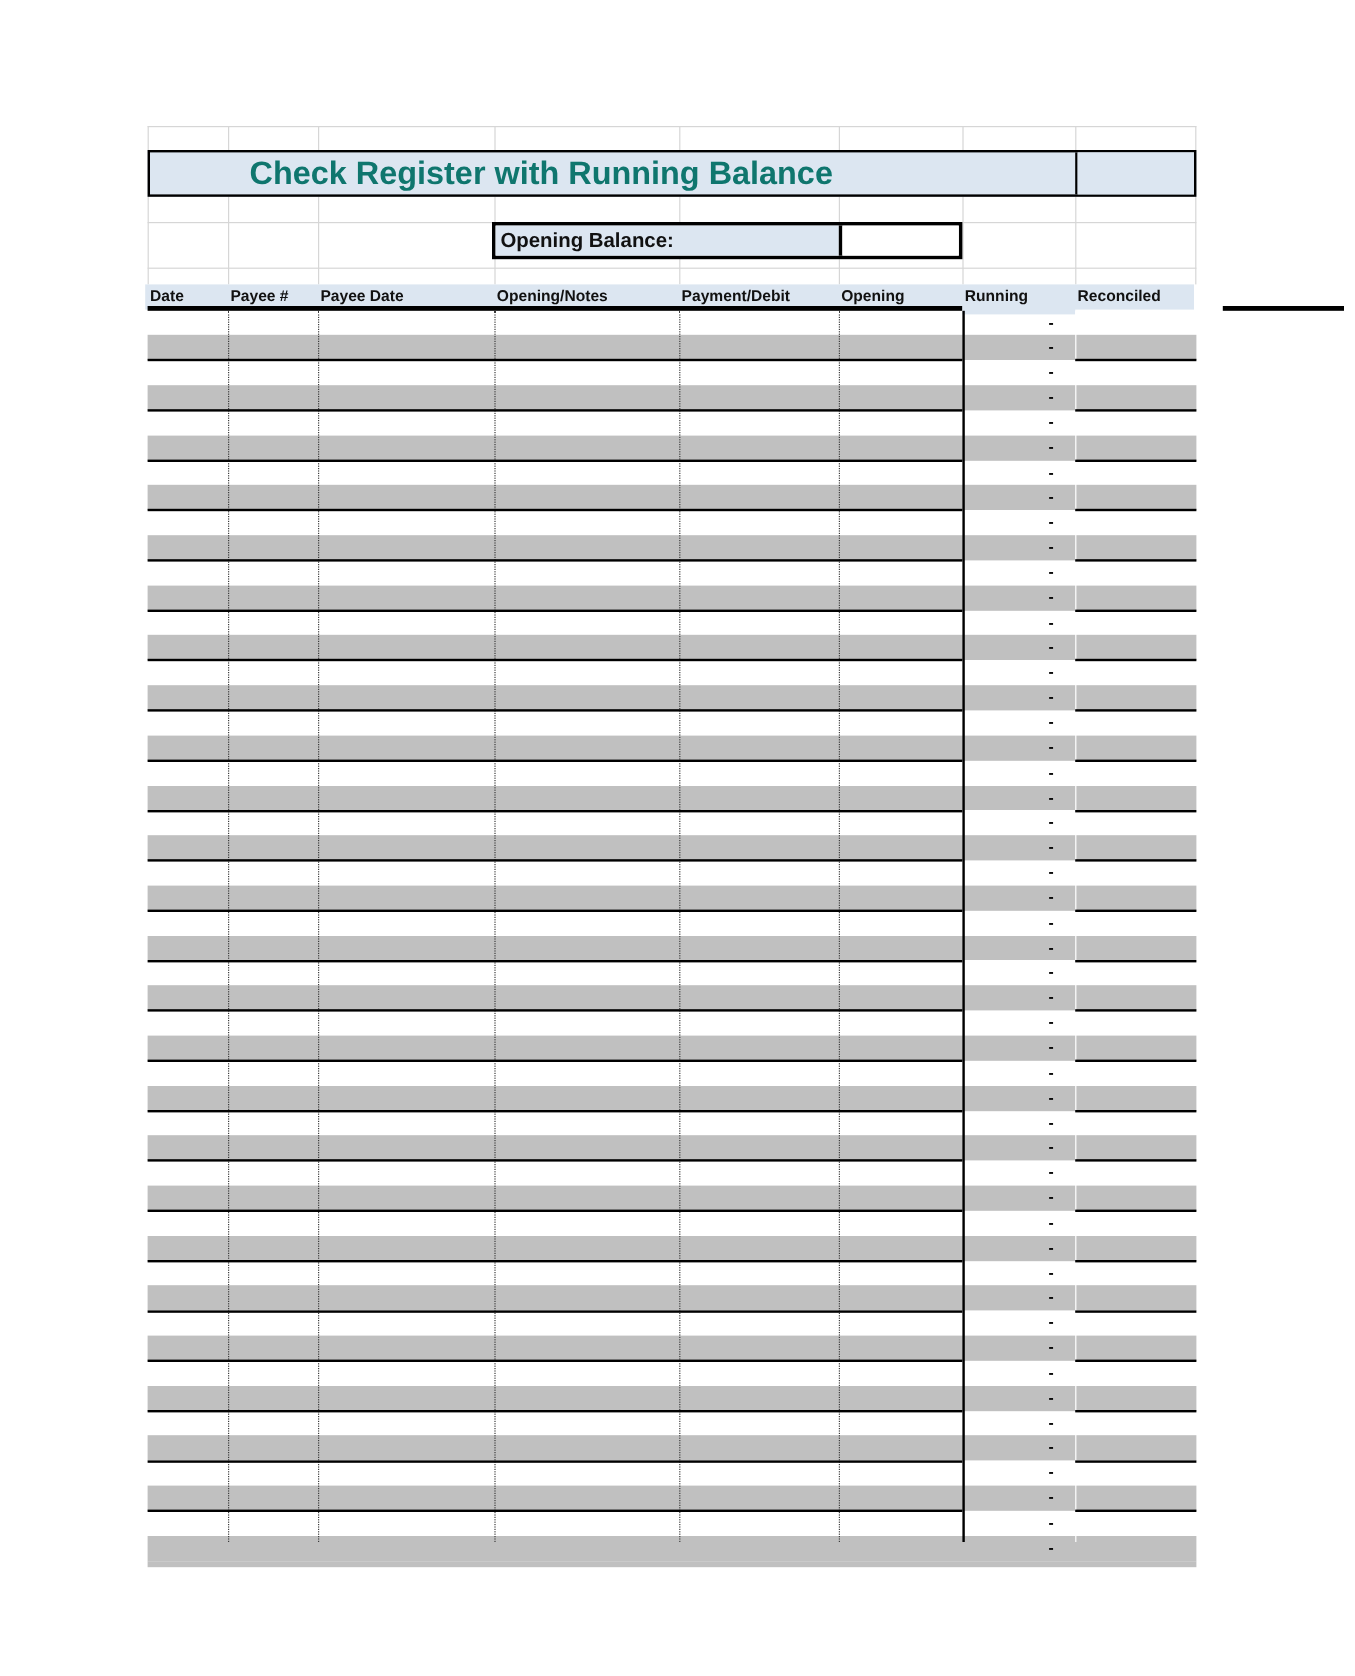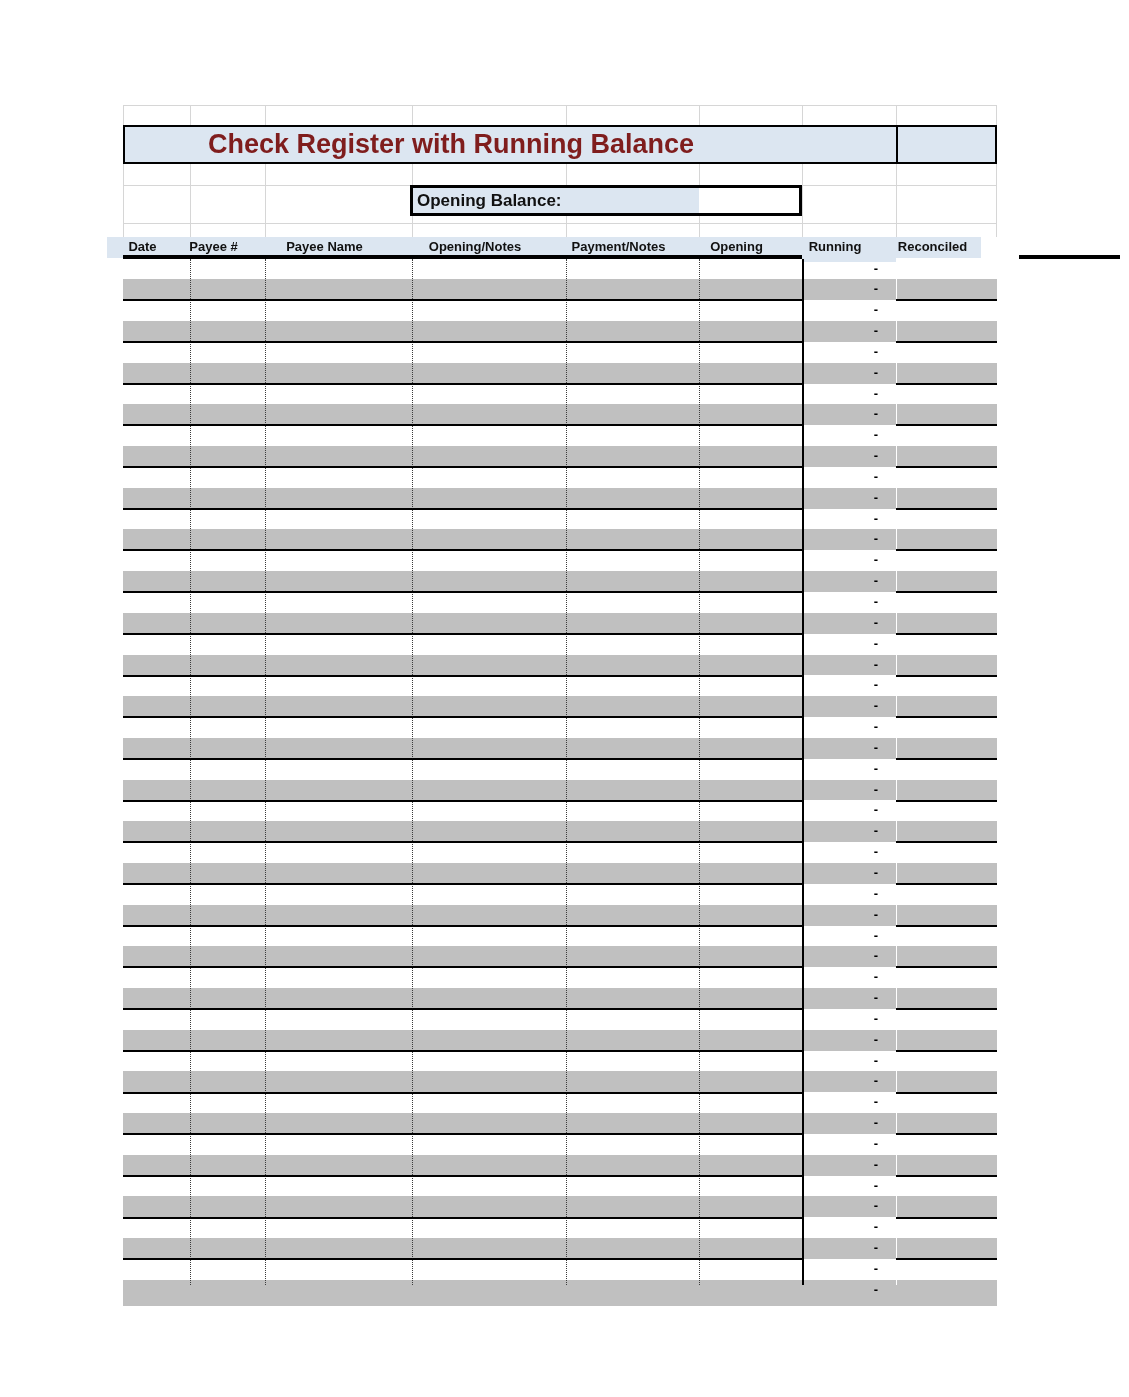--- a/index.html
+++ b/index.html
@@ -11,39 +11,39 @@
   .topgrid{position:absolute;left:123px;top:105px;width:874px;height:132px;}
   .gv{position:absolute;top:0;width:1px;height:100%;background:var(--gridline);}
   .gh{position:absolute;left:0;height:1px;width:100%;background:var(--gridline);}
   
   .titlebar{
     position:absolute;left:123px;top:125px;width:874px;height:39px;
     background:var(--blue);border:2px solid #000;box-sizing:border-box;
   }
   .titletext{
     position:absolute;left:83px;top:0;height:35px;line-height:35px;
-    font-size:27px;font-weight:bold;white-space:nowrap;color:#7f1d1d;
+    font-size:27px;font-weight:bold;white-space:nowrap;color:#0f766e;
   }
   .titledivider{position:absolute;left:771px;top:0;bottom:0;width:2px;background:#000;}
   .titleside{position:absolute;left:773px;top:0;bottom:0;right:0;background:var(--blue);}
   
   .obbox{
     position:absolute;left:410px;top:185px;width:392px;height:31px;
-    border:3px solid #000;box-sizing:border-box;display:flex;background:#fff;align-items:center;
+    border:3px solid #000;box-sizing:border-box;display:flex;background:#fff;
   }
   .oblabel{
     width:286px;background:var(--blue);font-size:17px;font-weight:bold;
     line-height:25px;padding-left:4px;box-sizing:border-box;white-space:nowrap;color:#111;
   }
   .obdivider{width:3px;background:#000;}
   .obvalue{flex:1;background:#fff;}
   
   .headerrow{
-    position:absolute;left:107px;top:237px;width:874px;height:21px;
-    background:var(--blue);display:flex;text-align:center;
+    position:absolute;left:121px;top:237px;width:874px;height:21px;
+    background:var(--blue);display:flex;
   }
   .hcell{
     font-size:13px;font-weight:bold;line-height:20px;padding-left:4px;
     box-sizing:border-box;white-space:nowrap;overflow:visible;color:#111;
   }
   .hb{position:absolute;top:255px;height:3.5px;background:#000;}
   .hb-left{left:123px;width:679px;}
   .hb-right{left:1019px;width:101px;}
   .balext{position:absolute;left:802px;top:255px;width:94px;height:6.5px;background:var(--blue);}
   
@@ -93,23 +93,23 @@
 
   <div class="obbox">
     <div class="oblabel">Opening Balance:</div>
     <div class="obdivider"></div>
     <div class="obvalue"></div>
   </div>
 
   <div class="headerrow">
     <div class="hcell c0">Date</div>
     <div class="hcell c1">Payee #</div>
-    <div class="hcell c2">Payee Name</div>
+    <div class="hcell c2">Payee Date</div>
     <div class="hcell c3">Opening/Notes</div>
-    <div class="hcell c4">Payment/Notes</div>
+    <div class="hcell c4">Payment/Debit</div>
     <div class="hcell c5">Opening</div>
     <div class="hcell c6">Running</div>
     <div class="hcell c7">Reconciled</div>
   </div>
   <div class="hb hb-left"></div>
   <div class="hb hb-right"></div>
   <div class="balext"></div>
 
   <div class="table">
     <div id="rows">

